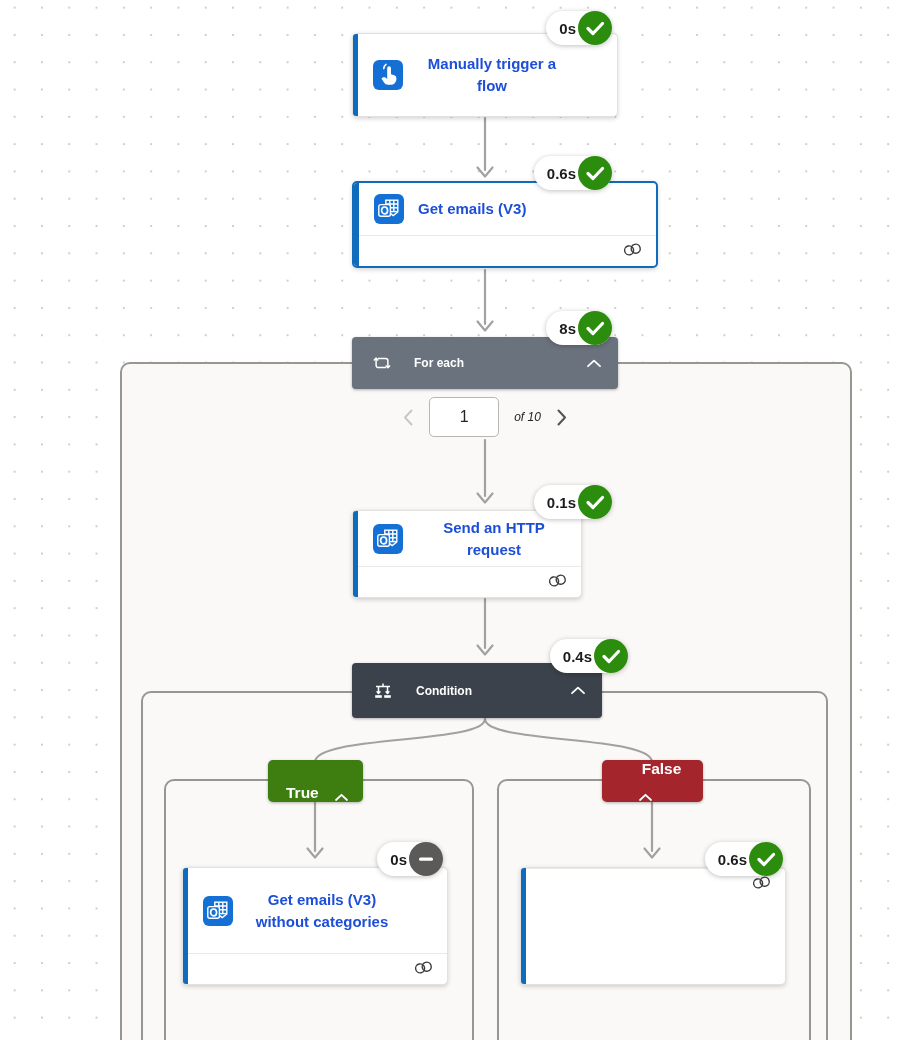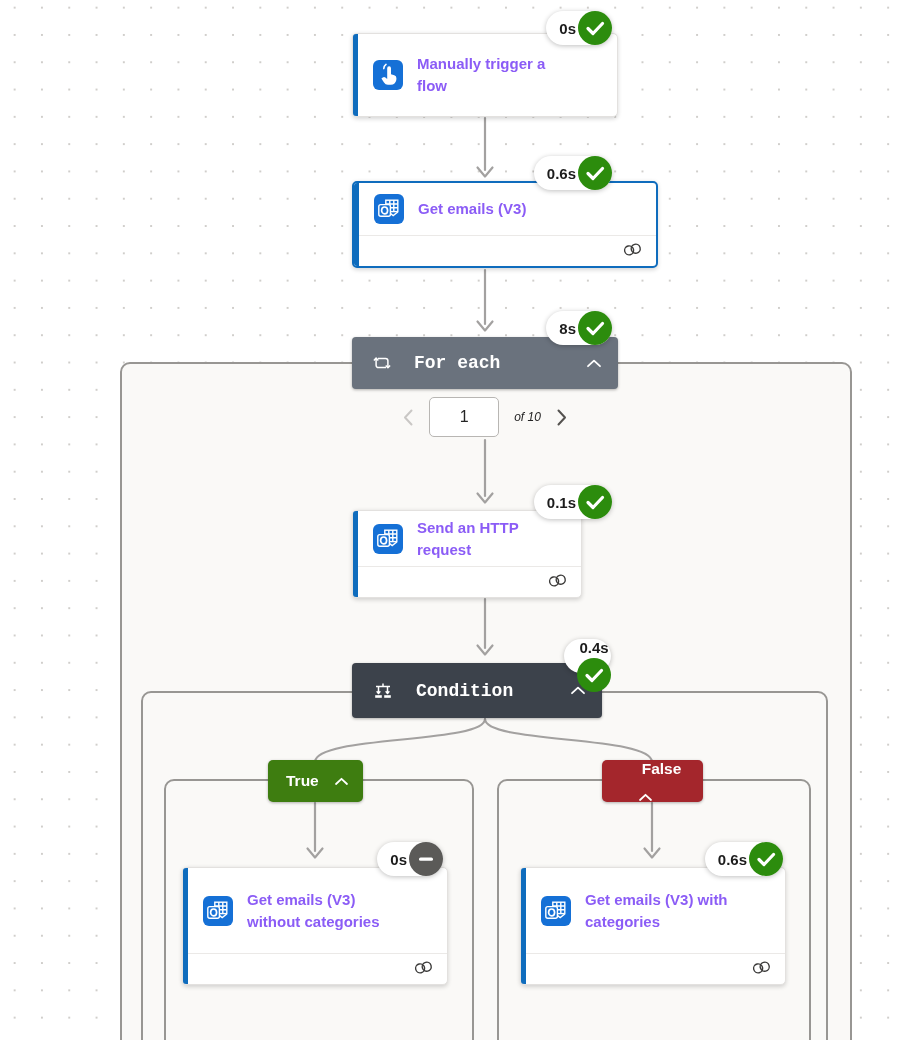--- a/index.html
+++ b/index.html
@@ -11,29 +11,29 @@
   
   .connectors{position:absolute;left:0;top:0;z-index:2;pointer-events:none;}
   
   .card{position:absolute;background:#fff;border:1px solid #e3e1df;border-radius:5px;
     box-shadow:0 1.5px 4px rgba(0,0,0,.16);display:flex;z-index:3;box-sizing:border-box;}
   .card.selected{border:2px solid #0f6cbd;}
   .accent{width:5px;background:#0f6cbd;border-radius:3px 0 0 3px;flex:none;}
   .card-main{flex:1;display:flex;flex-direction:column;min-width:0;}
   .title-row{flex:1;display:flex;align-items:center;gap:14px;padding:0 10px 0 15px;}
   .icon-tile{width:30px;height:30px;flex:none;}
-  .title{font-size:15px;font-weight:600;color:#8b5cf6;line-height:1.45;}
+  .title{font-size:15px;font-weight:600;color:#1d4ed8;line-height:1.45;text-align:center;}
   .title.w-narrow{max-width:150px;}
   .card-footer{height:30px;border-top:1px solid #ebe9e7;display:flex;align-items:center;
     justify-content:flex-end;padding-right:13px;}
   
   .scope-header{position:absolute;display:flex;align-items:center;border-radius:4px;
     box-shadow:0 1px 3px rgba(0,0,0,.3);color:#fff;z-index:3;cursor:pointer;}
   .scope-header .hdr-icon{margin-left:20px;display:flex;}
-  .scope-header .hdr-title{margin-left:22px;font-size:18px;font-weight:600;flex:1;font-family:Liberation Mono, monospace;}
+  .scope-header .hdr-title{margin-left:22px;font-size:12px;font-weight:600;flex:1;}
   .scope-header .hdr-chevron{margin-right:16px;display:flex;}
   .hdr-foreach{background:#6a727d;}
   .hdr-condition{background:#3c424b;}
   
   .badge{position:absolute;height:34px;background:#fff;border-radius:17px;
     box-shadow:0 1px 5px rgba(0,0,0,.25);display:flex;align-items:center;
     padding-left:13px;gap:2px;z-index:5;}
   .badge .dur{font-size:15px;font-weight:700;color:#1c1c1c;}
   .badge .status{width:34px;height:34px;border-radius:50%;display:flex;align-items:center;
     justify-content:center;flex:none;}
@@ -212,21 +212,21 @@
         </svg>
     </span>
     <span class="hdr-title">Condition</span>
     <span class="hdr-chevron">
       <svg width="16" height="9" viewBox="0 0 16 9">
           <path d="M2 7.2 L8 1.6 L14 7.2" stroke="#fff" stroke-width="1.8" fill="none" stroke-linecap="round" stroke-linejoin="round"></path>
         </svg>
     </span>
   </div>
 
-  <div class="branch-badge bb-true" style="left:268px;top:760px;width:95px;">
+  <div class="branch-badge bb-true" style="left:268px;top:760px;width:95px;align-items:flex-end;">
     <span class="lbl">True</span>
     <span class="bb-chevron">
       <svg width="15" height="9" viewBox="0 0 15 9">
           <path d="M2 7 L7.5 1.8 L13 7" stroke="#fff" stroke-width="1.8" fill="none" stroke-linecap="round" stroke-linejoin="round"></path>
         </svg>
     </span>
   </div>
   <div class="branch-badge bb-false" style="left:602px;top:760px;width:101px;flex-direction:column;">
     <span class="lbl">False</span>
     <span class="bb-chevron">
@@ -263,35 +263,20 @@
               </g>
             </svg>
         </span>
       </div>
     </div>
   </div>
 
   <div class="card" style="left:520px;top:867px;width:266px;height:118px;">
     <div class="accent"></div>
     <div class="card-main">
-      <div class="title-row">
-        <span class="icon-tile">
-          <svg width="30" height="30" viewBox="0 0 30 30">
-              <rect width="30" height="30" rx="6" fill="#1570d6"></rect>
-            <g stroke="#fff" stroke-width="1.4" fill="none">
-              <rect x="11.8" y="6.2" width="12" height="11.4"></rect>
-              <path d="M15.8 6.2 V17.6 M19.8 6.2 V17.6 M11.8 10 H23.8 M11.8 13.8 H23.8"></path>
-              <path d="M14 17.6 L19.2 21.6 L23.8 18"></path>
-            </g>
-            <rect x="4.8" y="10.6" width="11.6" height="11.6" rx="2" fill="#1570d6" stroke="#fff" stroke-width="1.4"></rect>
-            <ellipse cx="10.6" cy="16.4" rx="3" ry="3.4" fill="none" stroke="#fff" stroke-width="1.7"></ellipse>
-          </svg>
-        </span>
-        <span class="title w-narrow">Get emails (V3) with categories</span>
-      </div>
       <div class="card-footer">
         <span>
           <svg width="21" height="15" viewBox="0 0 21 15">
               <g transform="rotate(-14 10.5 7.5)" fill="none" stroke="#3b3a39" stroke-width="1.4">
                 <circle cx="7" cy="7.5" r="4.5"></circle>
                 <circle cx="13.8" cy="7.5" r="4.5"></circle>
               </g>
             </svg>
         </span>
       </div>
@@ -323,21 +308,21 @@
     </span>
   </div>
   <div class="badge" style="right:300px;top:485px;">
     <span class="dur">0.1s</span>
     <span class="status success">
       <svg width="34" height="34" viewBox="0 0 34 34">
           <path d="M10 17.5 L15 22.5 L24.5 12.5" stroke="#fff" stroke-width="3.2" fill="none" stroke-linecap="round" stroke-linejoin="round"></path>
         </svg>
     </span>
   </div>
-  <div class="badge" style="right:301px;top:639px;flex-direction:column;">
+  <div class="badge" style="right:284px;top:639px;">
     <span class="dur">0.4s</span>
     <span class="status success">
       <svg width="34" height="34" viewBox="0 0 34 34">
           <path d="M10 17.5 L15 22.5 L24.5 12.5" stroke="#fff" stroke-width="3.2" fill="none" stroke-linecap="round" stroke-linejoin="round"></path>
         </svg>
     </span>
   </div>
   <div class="badge" style="right:469px;top:842px;">
     <span class="dur">0s</span>
     <span class="status skipped">

